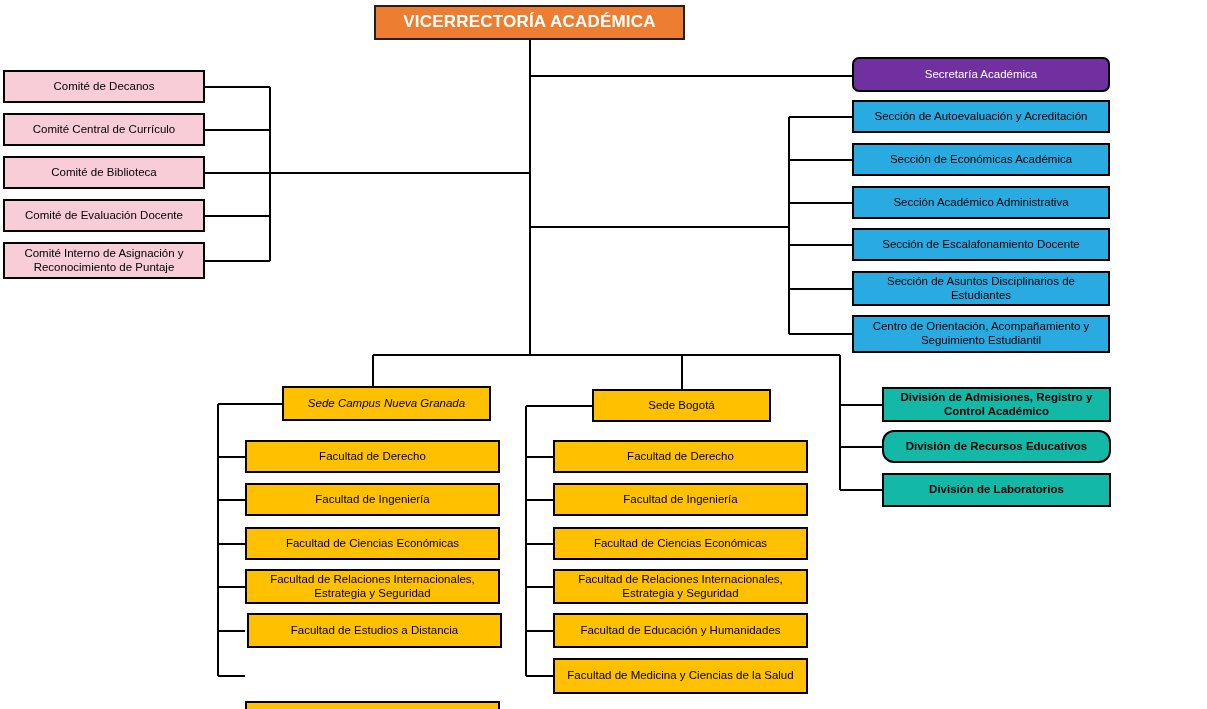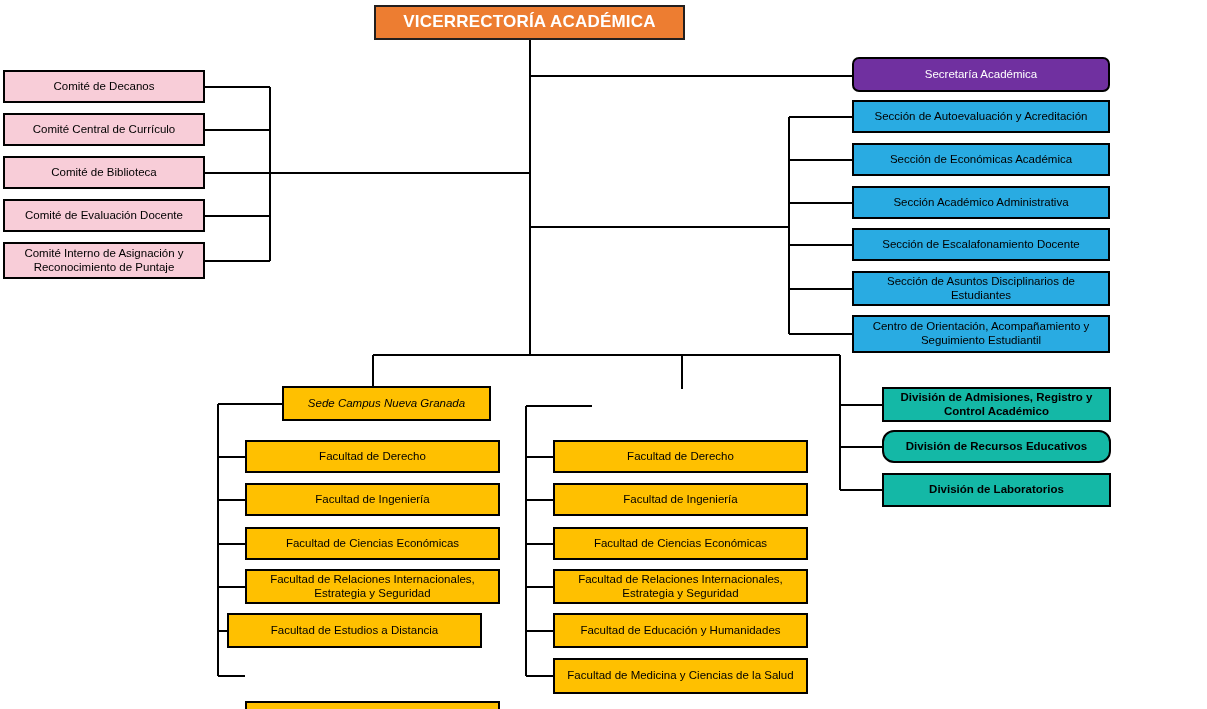--- a/index.html
+++ b/index.html
@@ -87,23 +87,24 @@
 
   <div class="box green" style="left:882px; top:387px; width:229px; height:35px;">División de Admisiones, Registro y Control Académico</div>
   <div class="box green" style="left:882px; top:430px; width:229px; height:33px;border-radius:12px;">División de Recursos Educativos</div>
   <div class="box green" style="left:882px; top:473px; width:229px; height:34px;">División de Laboratorios</div>
 
   <div class="box yellow" style="left:282px; top:386px; width:209px; height:35px;font-style:italic;">Sede Campus Nueva Granada</div>
   <div class="box yellow" style="left:245px; top:440px; width:255px; height:33px;">Facultad de Derecho</div>
   <div class="box yellow" style="left:245px; top:483px; width:255px; height:33px;">Facultad de Ingeniería</div>
   <div class="box yellow" style="left:245px; top:527px; width:255px; height:33px;">Facultad de Ciencias Económicas</div>
   <div class="box yellow" style="left:245px; top:569px; width:255px; height:35px;">Facultad de Relaciones Internacionales, Estrategia y Seguridad</div>
-  <div class="box yellow" style="left:227px; top:613px; width:255px; height:35px;">Facultad de Estudios a Distancia</div>
+  <div class="box yellow" style="left:247px; top:613px; width:255px; height:35px;">Facultad de Estudios a Distancia</div>
   <div class="box yellow" style="left:245px; top:659px; width:255px; height:35px;margin-top:42px;">Facultad de Ciencias Básicas y Aplicadas</div>
 
+  <div class="box yellow" style="left:592px; top:389px; width:179px; height:33px;">Sede Bogotá</div>
   <div class="box yellow" style="left:553px; top:440px; width:255px; height:33px;">Facultad de Derecho</div>
   <div class="box yellow" style="left:553px; top:483px; width:255px; height:33px;">Facultad de Ingeniería</div>
   <div class="box yellow" style="left:553px; top:527px; width:255px; height:33px;">Facultad de Ciencias Económicas</div>
   <div class="box yellow" style="left:553px; top:569px; width:255px; height:35px;">Facultad de Relaciones Internacionales, Estrategia y Seguridad</div>
   <div class="box yellow" style="left:553px; top:613px; width:255px; height:35px;">Facultad de Educación y Humanidades</div>
   <div class="box yellow" style="left:553px; top:658px; width:255px; height:36px;">Facultad de Medicina y Ciencias de la Salud</div>
 
 </div>
 
 </body></html>

